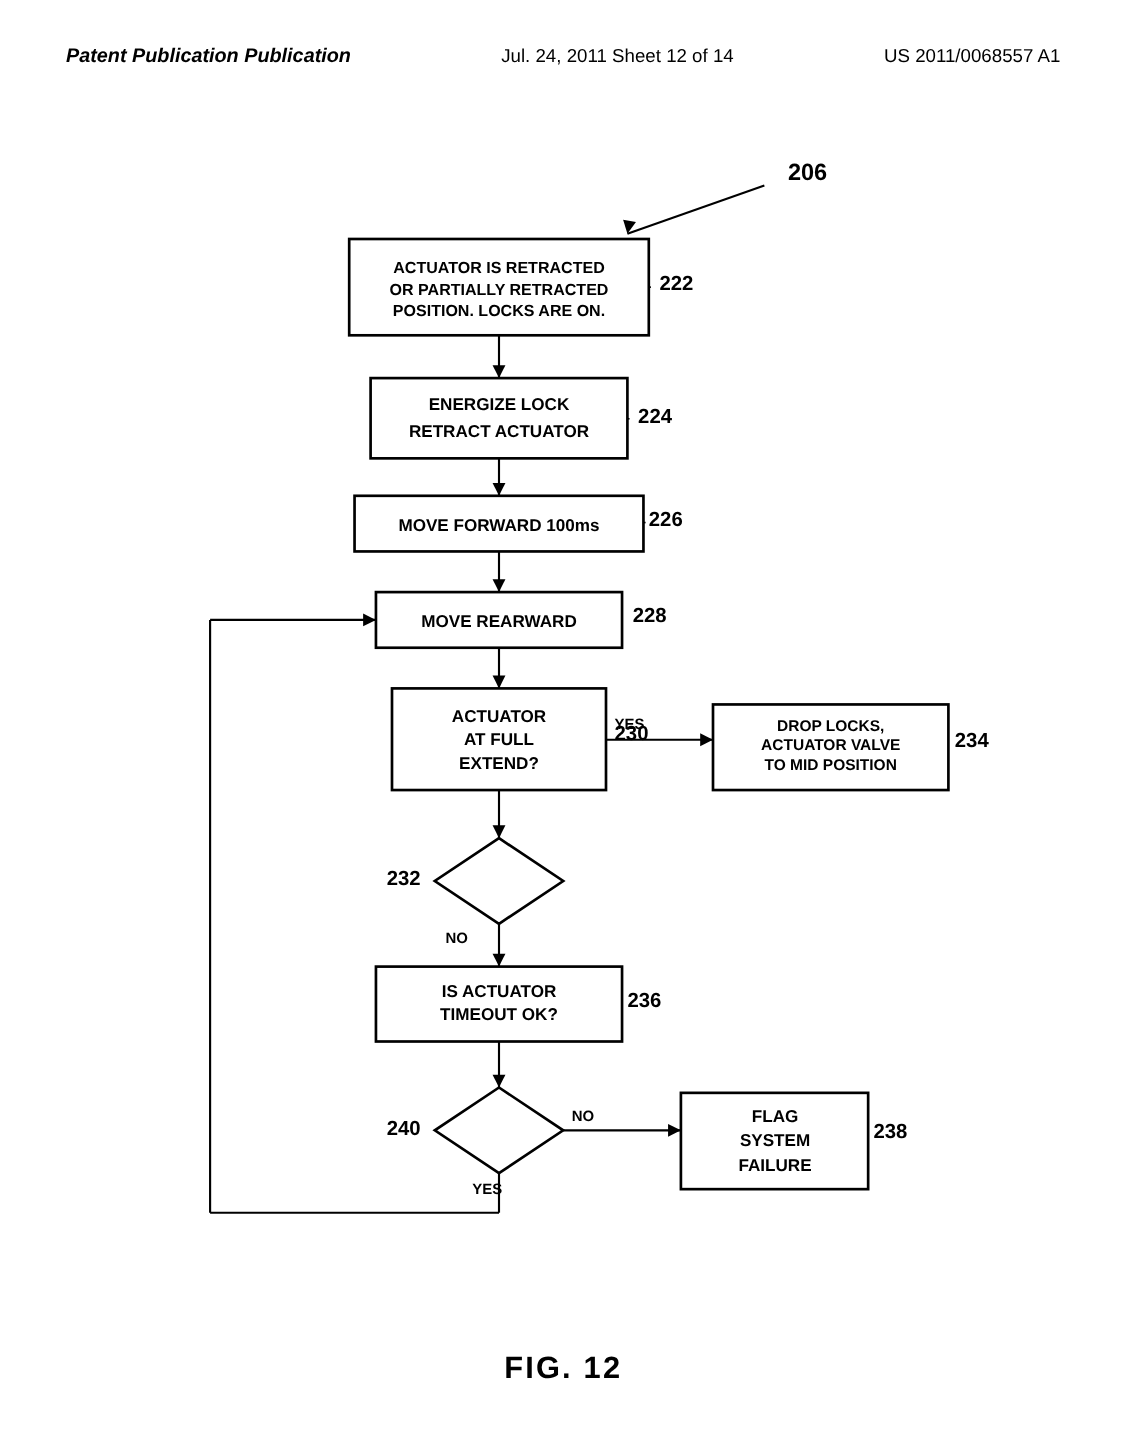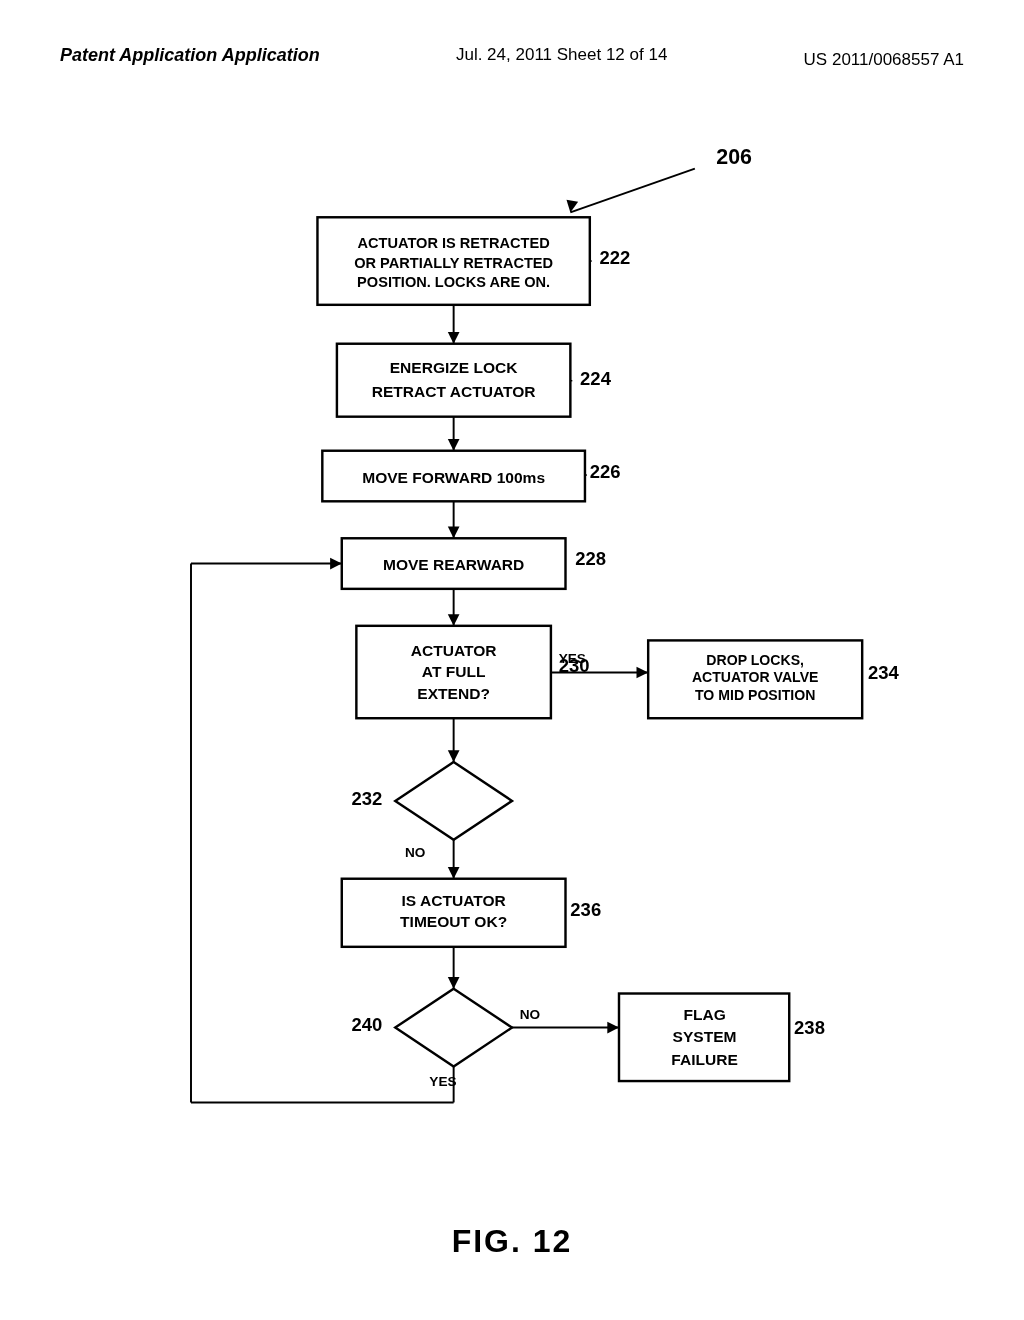--- a/index.html
+++ b/index.html
@@ -32,30 +32,29 @@
     .header-left {
       font-size: 18px;
       font-weight: bold;
       font-style: italic;
     }
     .header-center {
       font-size: 17px;
     }
     .header-right {
       font-size: 17px;
-      margin-top: 10px;
     }
 
     
     .fig-caption {
       position: absolute;
       bottom: 60px;
       left: 50%;
       transform: translateX(-50%);
-      font-size: 32px;
+      font-size: 28px;
       font-weight: bold;
       letter-spacing: 2px;
     }
 
     
     .flowchart {
       position: absolute;
       top: 120px;
       left: 80px;
       right: 80px;
@@ -67,21 +66,21 @@
       width: 100%;
       height: 100%;
     }
   </style>
 </head>
 <body>
 
 <div class="page">
 
   <div class="header">
-    <span class="header-left">Patent Application Application</span>
+    <span class="header-left">Patent Publication Publication</span>
     <span class="header-center">Jul. 24, 2011  Sheet 12 of 14</span>
     <span class="header-right">US 2011/0068557 A1</span>
   </div>
 
   <div class="flowchart">
     <svg viewBox="0 0 860 1100" xmlns="http://www.w3.org/2000/svg">
 
       <text x="640" y="45" font-size="22" font-weight="bold" font-family="Arial">206</text>
       <line x1="618" y1="50" x2="490" y2="95" stroke="black" stroke-width="2"></line>
       <polygon points="490,95 498,84 486,82" fill="black"></polygon>

